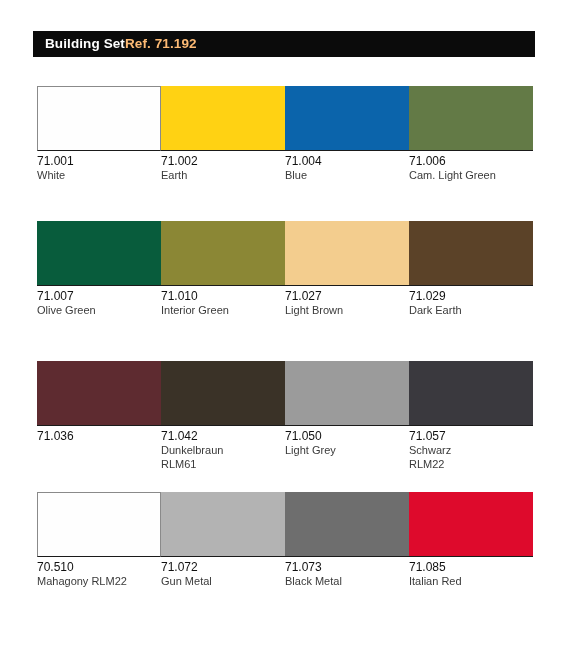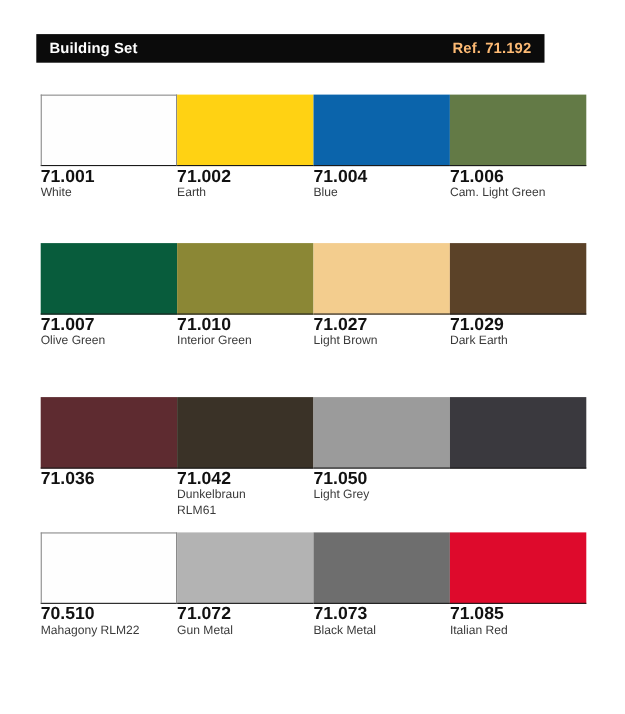--- a/index.html
+++ b/index.html
@@ -17,26 +17,26 @@
     position: relative;
     width: 568px;
     height: 649px;
     box-sizing: border-box;
     padding: 0;
   }
   .header-bar {
     position: absolute;
     left: 33px;
     top: 31px;
-    width: 462px;
+    width: 502px;
     height: 26px;
     background: #0b0b0b;
     display: flex;
     align-items: center;
-    justify-content: space-between;
+    justify-content: flex-start;
     padding: 0 12px;
     box-sizing: border-box;
   }
   .header-title {
     color: #ffffff;
     font-size: 13.5px;
     font-weight: bold;
     letter-spacing: 0.1px;
     line-height: 1;
   }
@@ -71,37 +71,37 @@
   }
   .swatch.outlined {
     border: 1px solid #8a8a8a;
     border-bottom: 1px solid #1a1a1a;
   }
   .label {
     padding-top: 3px;
     width: 118px;
   }
   .code {
-    font-size: 16px;
-    font-weight: bold;
+    font-size: 12px;
+    font-weight: normal;
     color: #111111;
     line-height: 14px;
     letter-spacing: 0px;
   }
   .name {
     font-size: 11px;
     font-weight: normal;
     color: #3a3a3a;
     line-height: 14px;
     letter-spacing: 0px;
   }
   .row-0 { height: 135px; }
   .row-1 { height: 140px; }
-  .row-2 { height: 123px; }
-  .row-3 { height: 120px; }
+  .row-2 { height: 107px; }
+  .row-3 { height: 120px; align-items: flex-end; }
 </style>
 </head>
 <body>
 
 <div class="sheet">
 
   <div class="header-bar">
     <span class="header-title">Building Set</span>
     <span class="header-ref">Ref. 71.192</span>
   </div>
@@ -189,20 +189,27 @@
       </div>
       <div class="cell">
         <div class="swatch" style="background-color: rgb(155, 155, 155);"></div>
         <div class="label">
           <div class="code">71.050</div>
           <div class="name">Light Grey</div>
         </div>
       </div>
       <div class="cell">
         <div class="swatch" style="background-color: rgb(58, 57, 62);"></div>
+        <div class="label">
+          <div class="code">71.057</div>
+          <div class="name">
+              <div>Schwarz</div>
+              <div>RLM22</div>
+            </div>
+        </div>
       </div>
     </div>
 
     <div class="row row-3">
       <div class="cell">
         <div class="swatch outlined" style="background-color: rgb(254, 254, 254);"></div>
         <div class="label">
           <div class="code">70.510</div>
           <div class="name">Mahagony RLM22</div>
         </div>

